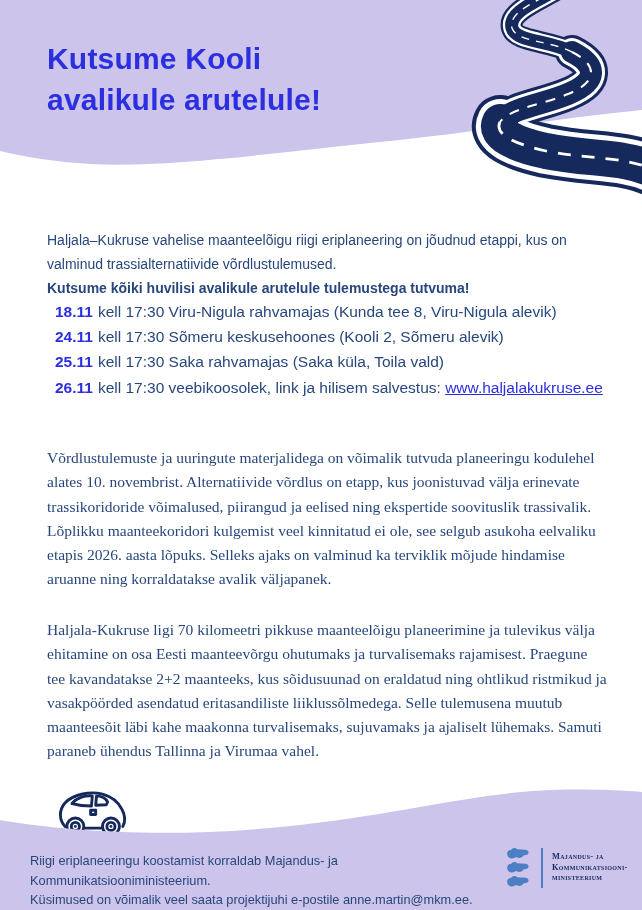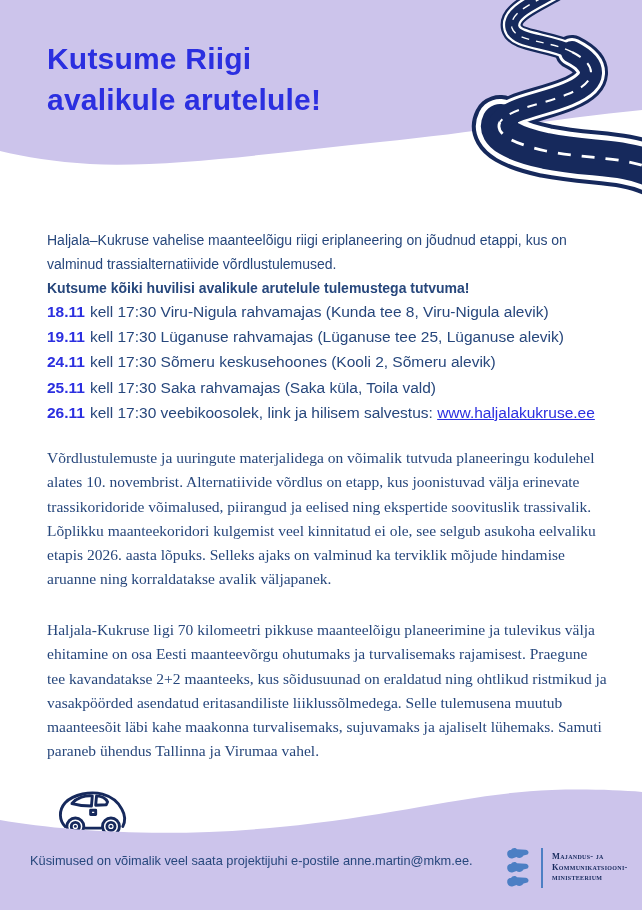--- a/index.html
+++ b/index.html
@@ -25,21 +25,21 @@
   .road-inner{fill:none;stroke:var(--road-navy);stroke-linecap:round;}
   .road-dash{fill:none;stroke:#fff;stroke-linecap:butt;}
   .title{
     position:absolute;left:47px;top:38px;
     font-size:30px;font-weight:700;line-height:41px;
     color:var(--accent-blue);letter-spacing:.2px;
   }
   .intro{position:absolute;left:47px;top:197px;width:556px;font-size:14px;line-height:24px;margin-top:31px;}
   .intro .cta{font-weight:700;}
   .events{position:absolute;left:47px;top:299px;font-size:15.5px;}
-  .event{line-height:25.2px;white-space:nowrap;}
+  .event{line-height:25.2px;white-space:nowrap;margin-left:8px;}
   .event .date{color:var(--accent-blue);font-weight:700;margin-right:5px;}
   .event a{color:var(--accent-blue);text-decoration:underline;cursor:pointer;}
   .body-par{position:absolute;left:47px;width:560px;font-size:15.5px;line-height:24.3px;font-family:Liberation Serif, serif;}
   .p1{top:446px;}
   .p2{top:618px;}
   .car{position:absolute;left:55px;top:787px;}
   .car path,.car circle,.car line,.car rect{fill:none;stroke:var(--road-navy);stroke-width:3.4;stroke-linecap:round;stroke-linejoin:round;}
   .car .dot{fill:var(--road-navy);stroke:none;}
   .footer-art{position:absolute;left:0;top:780px;}
   .footer-text{
@@ -75,35 +75,32 @@
       <path class="road-inner" stroke-width="22" d="M572 52 C598 65 598 82 568 94 C542 105 510 108 500 122"></path>
       <path class="road-inner" stroke-width="13" d="M556 -10 C536 2 508 12 512 28 C516 42 548 40 572 52"></path>
 
       <path class="road-dash" stroke-width="2.8" stroke-dasharray="13 11" d="M500 122 C494 134 514 144 546 151 C592 160 624 156 654 170"></path>
       <path class="road-dash" stroke-width="2" stroke-dasharray="10 9" d="M572 52 C598 65 598 82 568 94 C542 105 510 108 500 122"></path>
       <path class="road-dash" stroke-width="1.4" stroke-dasharray="8 7" d="M556 -10 C536 2 508 12 512 28 C516 42 548 40 572 52"></path>
     </g>
   </svg>
 
   <div class="title">
-    <div>Kutsume Riigi</div>
+    <div>Kutsume Kooli</div>
     <div>avalikule arutelule!</div>
   </div>
 
   <div class="intro">
     <p>Haljala–Kukruse vahelise maanteelõigu riigi eriplaneering on jõudnud etappi, kus on valminud trassialternatiivide võrdlustulemused.</p>
     <p class="cta">Kutsume kõiki huvilisi avalikule arutelule tulemustega tutvuma!</p>
   </div>
 
   <div class="events">
     <div class="event">
       <span class="date">18.11</span><span>kell 17:30 Viru-Nigula rahvamajas (Kunda tee 8, Viru-Nigula alevik)</span>
-    </div>
-    <div class="event">
-      <span class="date">19.11</span><span>kell 17:30 Lüganuse rahvamajas (Lüganuse tee 25, Lüganuse alevik)</span>
     </div>
     <div class="event">
       <span class="date">24.11</span><span>kell 17:30 Sõmeru keskusehoones (Kooli 2, Sõmeru alevik)</span>
     </div>
     <div class="event">
       <span class="date">25.11</span><span>kell 17:30 Saka rahvamajas (Saka küla, Toila vald)</span>
     </div>
     <div class="event">
       <span class="date">26.11</span><span>kell 17:30 veebikoosolek, link ja hilisem salvestus:</span>
       <a>www.haljalakukruse.ee</a>
@@ -125,20 +122,21 @@
     <circle cx="66" cy="46" r="10"></circle>
     <circle cx="66" cy="46" r="4.8"></circle>
     <circle class="dot" cx="66" cy="46" r="1.7"></circle>
   </svg>
 
   <svg class="footer-art" width="642" height="130" viewBox="0 0 642 130">
     <path class="lav-fill" d="M0 40 C70 52 170 58 280 47 C400 35 470 13 552 10 C585 9 618 10 642 12 V130 H0 Z"></path>
   </svg>
 
   <div class="footer-text">
+    <div>Riigi eriplaneeringu koostamist korraldab Majandus- ja Kommunikatsiooniministeerium.</div>
     <div>Küsimused on võimalik veel saata projektijuhi e-postile anne.martin@mkm.ee.</div>
   </div>
 
   <div class="logo">
     <svg class="lions" width="27" height="44" viewBox="0 0 27 44">
       <g transform="translate(1,1)">
         <path d="M1.5 8.5 C0.5 5.5 2 2.5 5 3 C6 0.8 9.5 0.3 11 2.2 L19.5 2.8 C22.5 3.2 23.5 6 21.5 7.6 L17.5 8.6 C16 11.4 12.5 11.8 10.5 10 L7 11.2 C4.5 12 2.5 10.8 1.5 8.5 Z"></path>
       </g>
       <g transform="translate(1,15)">
         <path d="M1.5 8.5 C0.5 5.5 2 2.5 5 3 C6 0.8 9.5 0.3 11 2.2 L19.5 2.8 C22.5 3.2 23.5 6 21.5 7.6 L17.5 8.6 C16 11.4 12.5 11.8 10.5 10 L7 11.2 C4.5 12 2.5 10.8 1.5 8.5 Z"></path>

